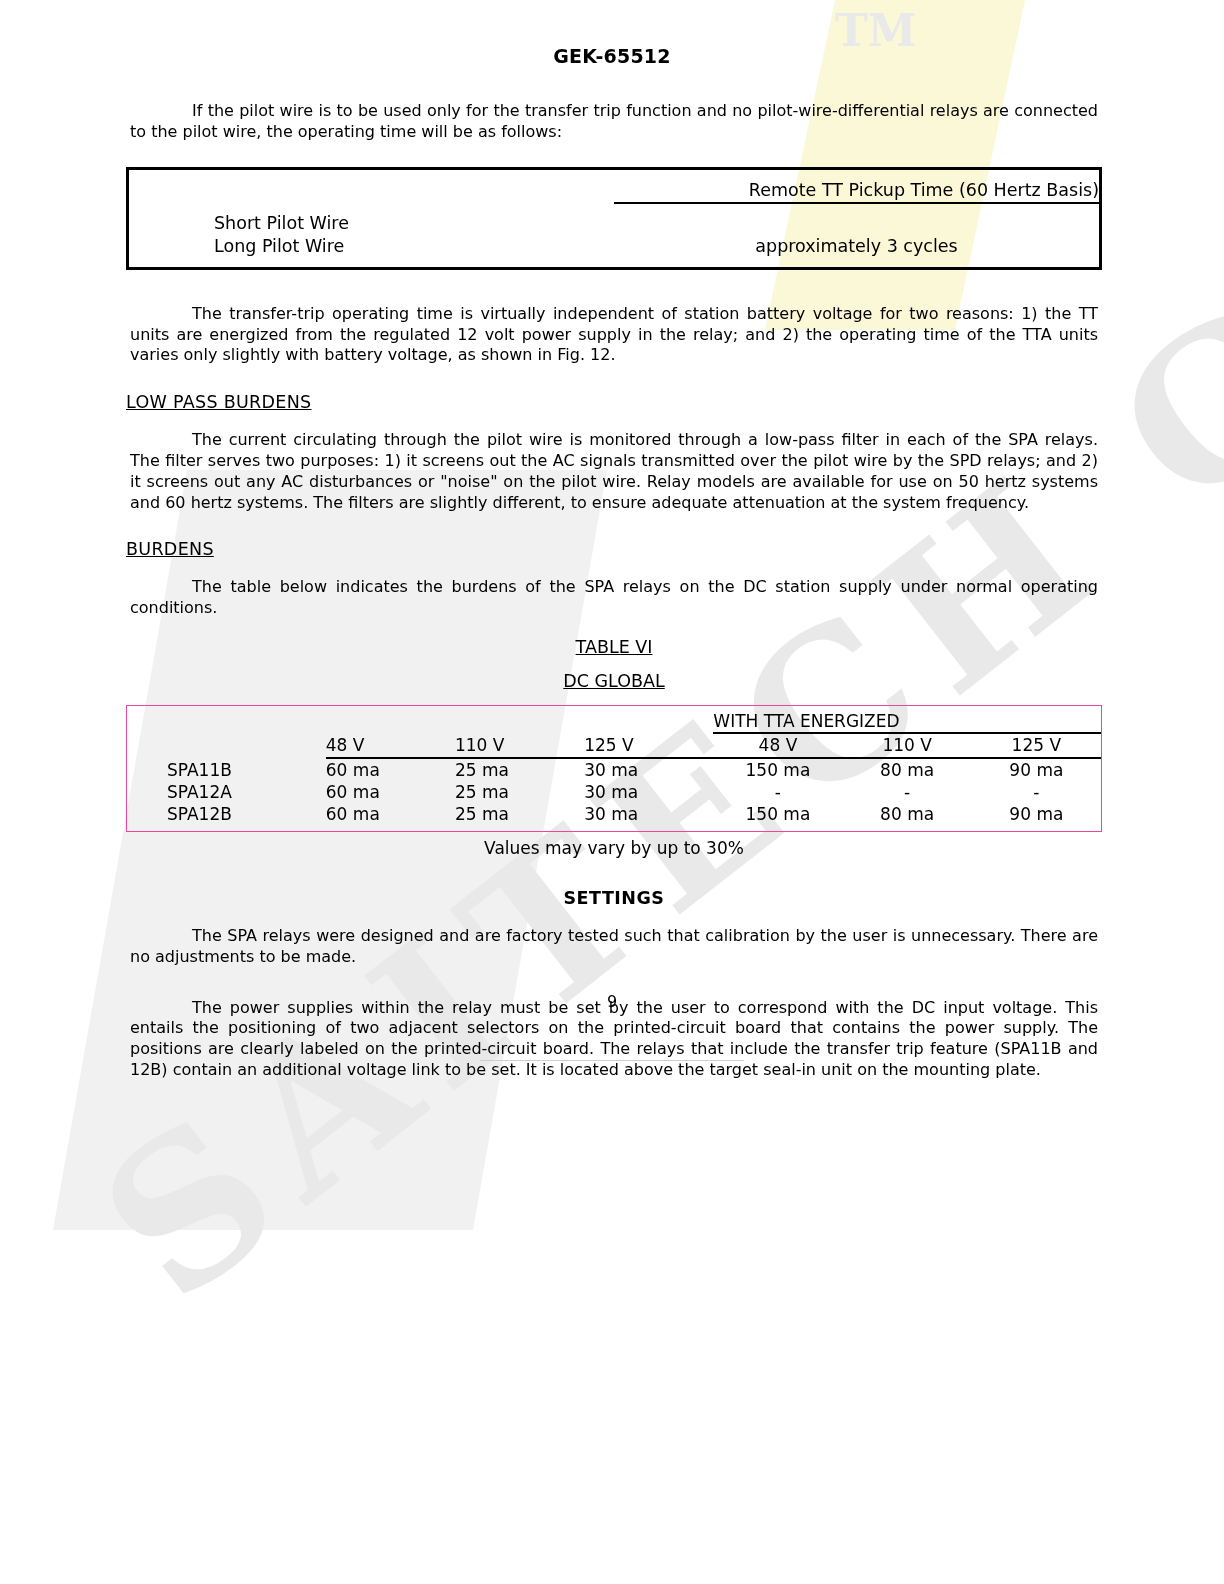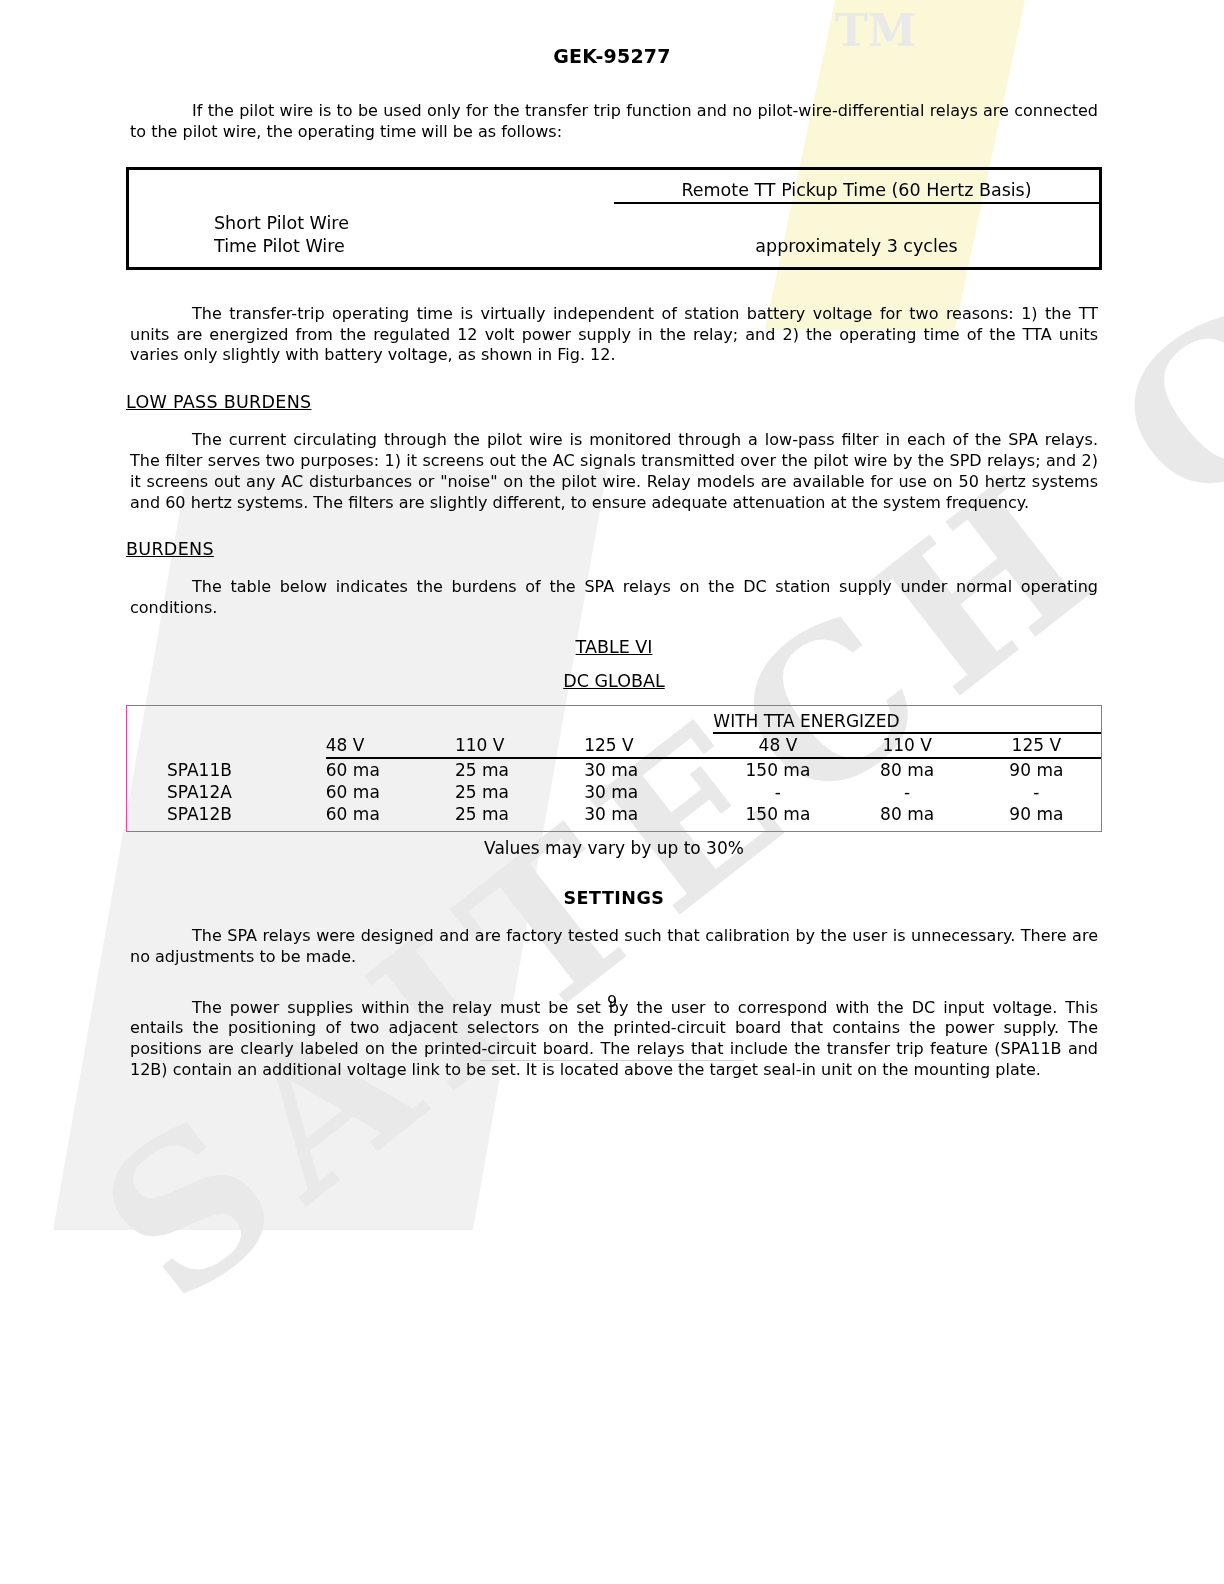--- a/index.html
+++ b/index.html
@@ -107,21 +107,21 @@
     margin-top: 24px;
     padding: 10px 0 8px 0;
     position: relative;
   }
   .tt-head {
     display: flex;
   }
   .tt-head .lhs { width: 50%; }
   .tt-head .rhs {
     width: 50%;
-    text-align: center;
+    text-align: right;
     font-size: 17.5px;
     border-bottom: 2px solid #000;
     padding-bottom: 2px;
   }
   .tt-row {
     display: flex;
     font-size: 17.5px;
     line-height: 1.35;
   }
   .tt-row .lhs {
@@ -189,39 +189,39 @@
 
 <div class="watermark">
   <div class="wm-yellow"></div>
   <div class="wm-grey1"></div>
   <div class="wm-text" style="left:60px; top:1160px; font-size:200px; transform: rotate(-38deg); transform-origin: left top; white-space: nowrap;">SAITECH GLOBAL</div>
   <div class="wm-text" style="left:835px; top:5px; font-size:44px; letter-spacing:0;">TM</div>
 </div>
 
 <div class="page">
 
-  <div class="header">GEK-95277</div>
+  <div class="header">GEK-65512</div>
 
   <div class="content">
 
     <div class="gap-l"></div>
 
     <p class="body indent">If the pilot wire is to be used only for the transfer trip function and no pilot-wire-differential relays are connected to the pilot wire, the operating time will be as follows:</p>
 
     <div class="tt-table">
       <div class="tt-head">
         <div class="lhs"></div>
         <div class="rhs">Remote TT Pickup Time (60 Hertz Basis)</div>
       </div>
       <div class="tt-rows">
         <div class="tt-row">
           <div class="lhs">Short Pilot Wire</div>
         </div>
         <div class="tt-row">
-          <div class="lhs">Time Pilot Wire</div>
+          <div class="lhs">Long Pilot Wire</div>
           <div class="rhs">approximately 3 cycles</div>
         </div>
       </div>
     </div>
 
     <div class="gap-l"></div>
 
     <p class="body indent">The transfer-trip operating time is virtually independent of station battery voltage for two reasons:  1) the TT units are energized from the regulated 12 volt power supply in the relay; and 2) the operating time of the TTA units varies only slightly with battery voltage, as shown in Fig. 12.</p>
 
     <div class="gap-m"></div>

